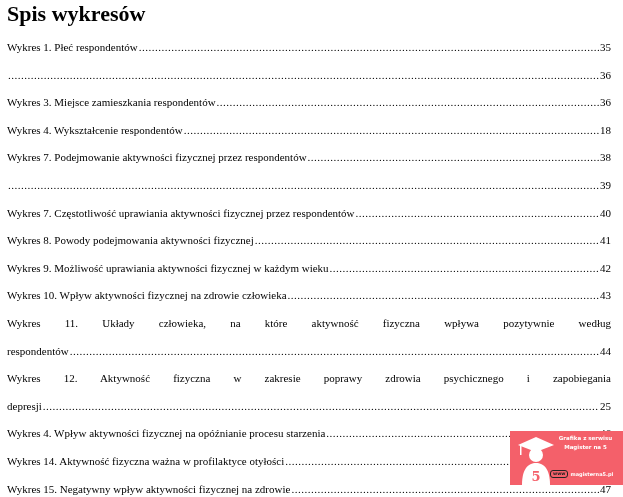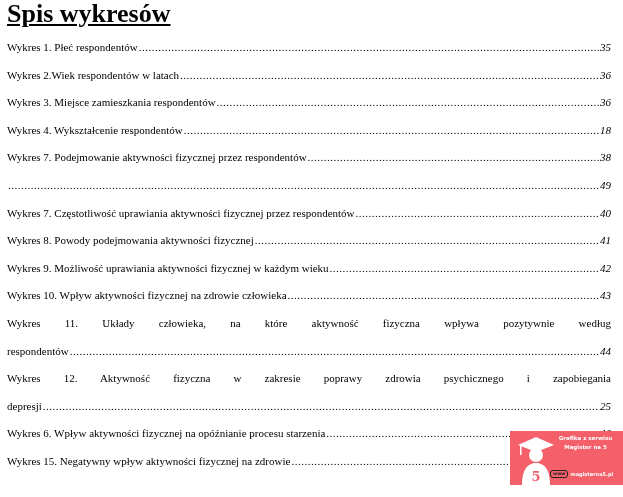--- a/index.html
+++ b/index.html
@@ -16,25 +16,24 @@
       color: #000000;
     }
     .page {
       position: absolute;
       left: 7px;
       top: 0;
       width: 604px;
     }
     .title {
       font-weight: bold;
-      font-size: 26px;
+      font-size: 22px;
       line-height: 24px;
       margin: 2px 0 0 0;
       padding: 0;
-      text-decoration: underline;
     }
     .toc {
       margin-top: 8px;
     }
     .entry {
       font-size: 11px;
       line-height: 27.6px;
       position: relative;
     }
     .entry .row {
@@ -50,21 +49,20 @@
       overflow: hidden;
       margin: 0 1px;
       color: #000;
       letter-spacing: 0.5px;
     }
     .entry .leader::before {
       content: "................................................................................................................................................................................................................................................................";
     }
     .entry .page-num {
       flex: 0 0 auto;
-      font-style: italic;
     }
     .entry .justified {
       text-align: justify;
       text-align-last: justify;
       white-space: normal;
     }
     .watermark {
       position: absolute;
       left: 510px;
       top: 431px;
@@ -126,21 +124,20 @@
     <div class="entry">
       <div class="row">
         <span class="label">Wykres 1. Płeć respondentów</span>
         <span class="leader"></span>
         <span class="page-num">35</span>
       </div>
     </div>
 
     <div class="entry">
       <div class="row">
-        <span class="label">Wykres 2.Wiek respondentów w latach</span>
         <span class="leader"></span>
         <span class="page-num">36</span>
       </div>
     </div>
 
     <div class="entry">
       <div class="row">
         <span class="label">Wykres 3. Miejsce zamieszkania respondentów</span>
         <span class="leader"></span>
         <span class="page-num">36</span>
@@ -159,21 +156,21 @@
       <div class="row">
         <span class="label">Wykres 7. Podejmowanie aktywności fizycznej przez respondentów</span>
         <span class="leader"></span>
         <span class="page-num">38</span>
       </div>
     </div>
 
     <div class="entry">
       <div class="row">
         <span class="leader"></span>
-        <span class="page-num">49</span>
+        <span class="page-num">39</span>
       </div>
     </div>
 
     <div class="entry">
       <div class="row">
         <span class="label">Wykres 7. Częstotliwość uprawiania aktywności fizycznej przez respondentów</span>
         <span class="leader"></span>
         <span class="page-num">40</span>
       </div>
     </div>
@@ -215,26 +212,33 @@
       <div class="justified">Wykres 12. Aktywność fizyczna w zakresie poprawy zdrowia psychicznego i zapobiegania</div>
       <div class="row">
         <span class="label">depresji</span>
         <span class="leader"></span>
         <span class="page-num">25</span>
       </div>
     </div>
 
     <div class="entry">
       <div class="row">
-        <span class="label">Wykres 6. Wpływ aktywności fizycznej na opóźnianie procesu starzenia</span>
+        <span class="label">Wykres 4. Wpływ aktywności fizycznej na opóźnianie procesu starzenia</span>
         <span class="leader"></span>
         <span class="page-num">46</span>
       </div>
     </div>
 
+    <div class="entry">
+      <div class="row">
+        <span class="label">Wykres 14. Aktywność fizyczna ważna w profilaktyce otyłości</span>
+        <span class="leader"></span>
+        <span class="page-num">47</span>
+      </div>
+    </div>
 
     <div class="entry">
       <div class="row">
         <span class="label">Wykres 15. Negatywny wpływ aktywności fizycznej na zdrowie</span>
         <span class="leader"></span>
         <span class="page-num">47</span>
       </div>
     </div>
 
   </div>

